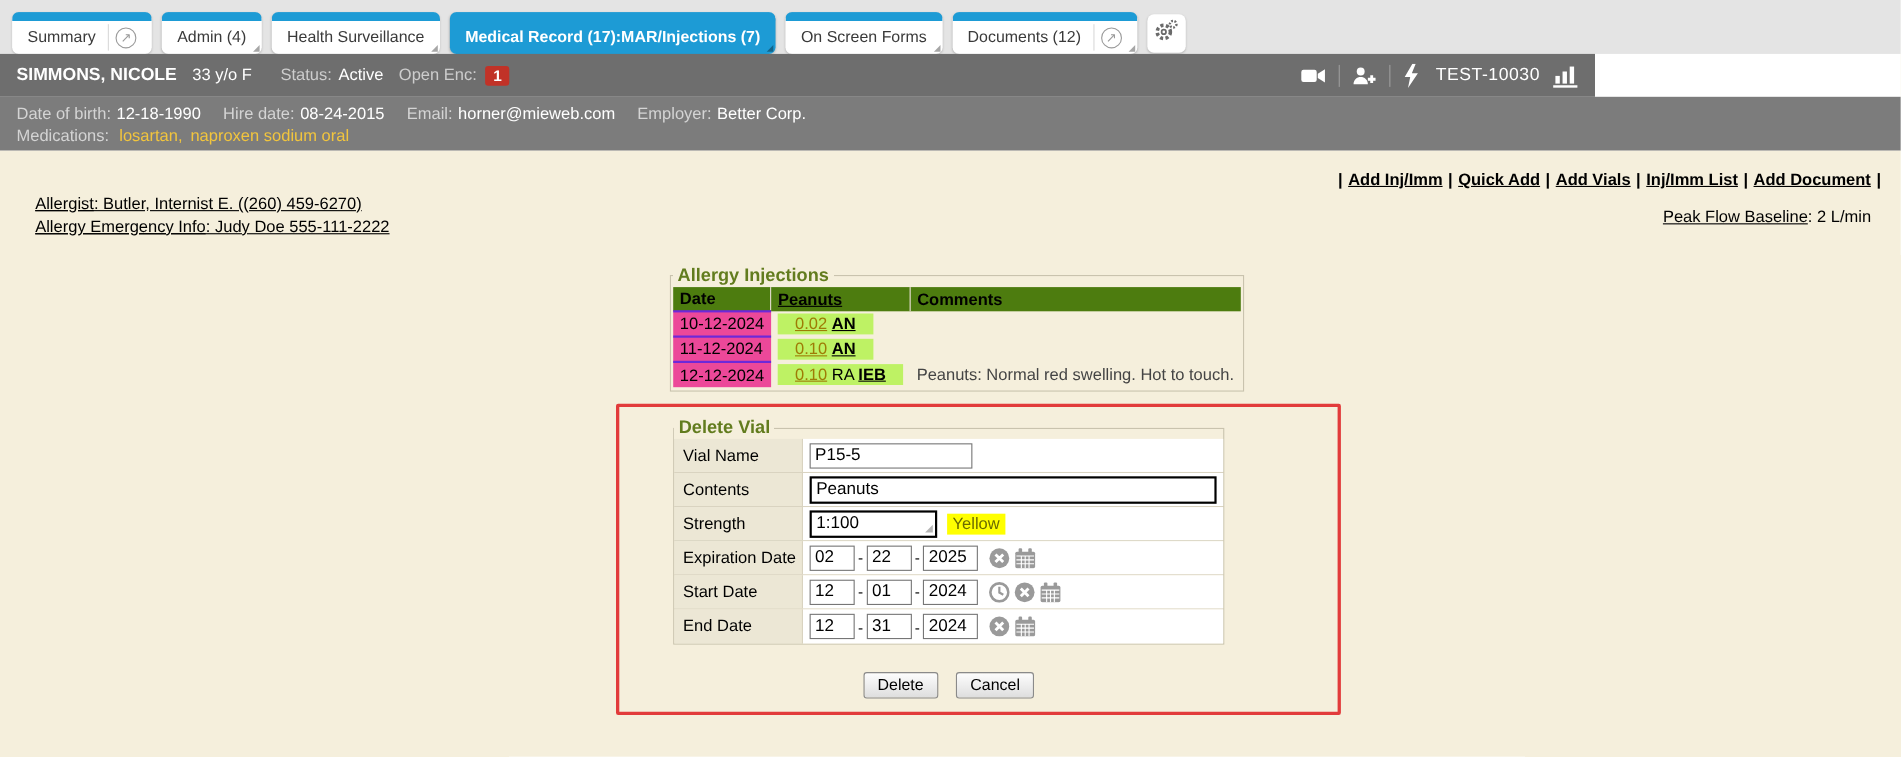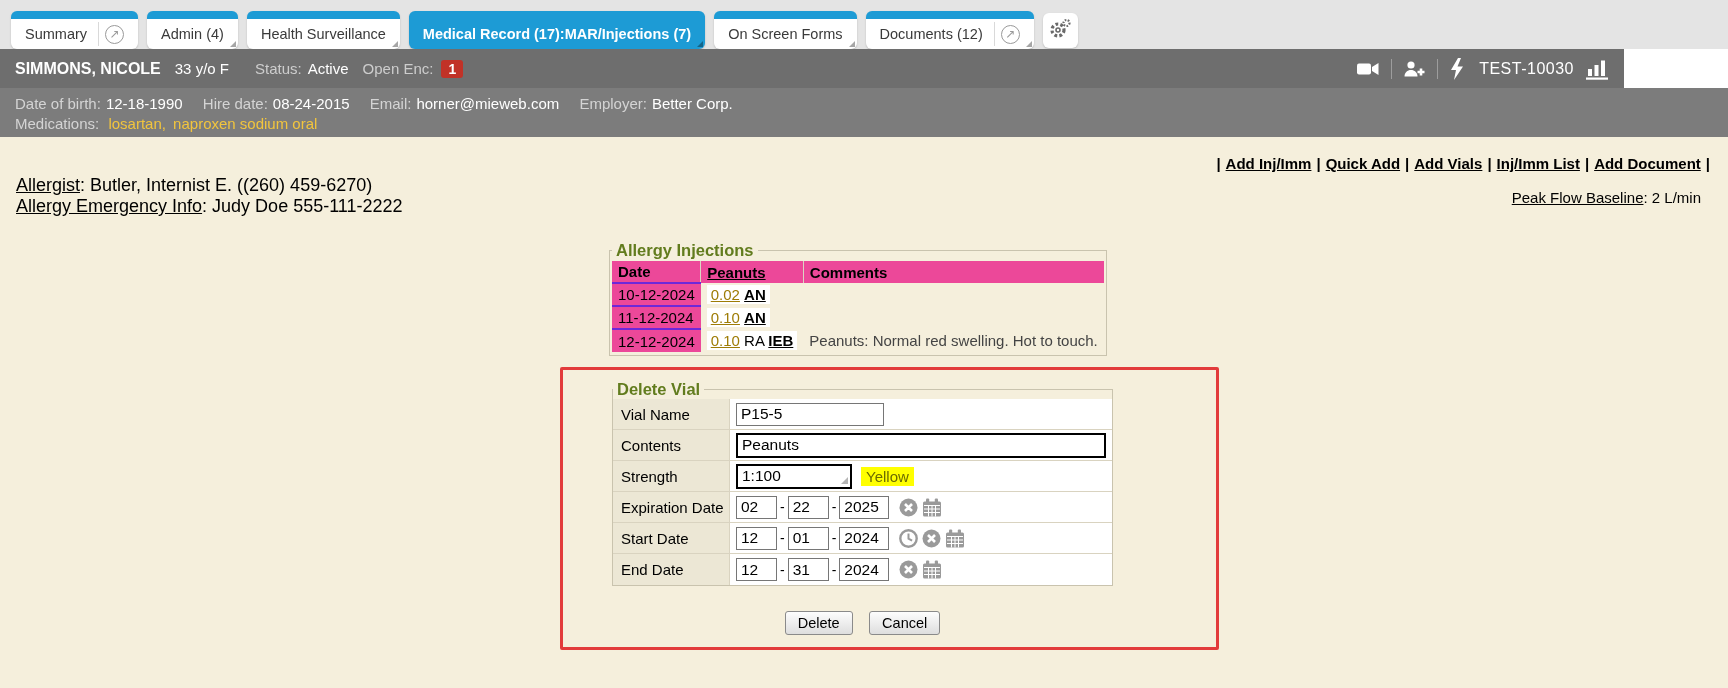--- a/index.html
+++ b/index.html
@@ -15,21 +15,21 @@
   .tab.active { background:#1d9bd5; color:#fff; font-weight:bold; }
   .tab.fold::after { content:""; position:absolute; right:2px; bottom:2px; width:0; height:0;
          border-left:6px solid transparent; border-bottom:6px solid rgba(0,0,0,0.35); }
   .tab-divider { width:1px; height:24px; background:#d9d9d9; margin:0 6px 0 11px; }
   .popout { width:19px; height:19px; border:1.5px solid #9a9a9a; border-radius:50%; color:#9a9a9a;
             display:flex; align-items:center; justify-content:center; font-size:12px; line-height:1; }
   .gear-btn { background:#fff; border-radius:6px; width:35px; height:35px; margin-top:2px;
               display:flex; align-items:center; justify-content:center; box-shadow:0 1px 2px rgba(0,0,0,0.18); cursor:pointer; }
 
   
-  .banner1 { position:absolute; top:49px; left:0; width:1624px; height:39px; background:#6e6e6e;
+  .banner1 { position:absolute; top:49px; left:0; width:1450px; height:39px; background:#6e6e6e;
              display:flex; align-items:center; padding:0 15px; color:#fff; font-size:15px; }
   .pname { font-weight:bold; font-size:16px; margin-right:14px; }
   .page-sex { margin-right:26px; }
   .blabel { color:#cdcdcd; margin-right:6px; }
   .bval { color:#fff; margin-right:14px; }
   .enc-badge { background:#c13227; color:#fff; font-weight:bold; border-radius:3px; padding:1px 7px;
                font-size:14px; margin-left:2px; cursor:pointer; }
   .spacer { flex:1; }
   .bicon { display:flex; align-items:center; cursor:pointer; }
   .vdiv { width:1px; height:20px; background:#9d9d9d; margin:0 11px; }
@@ -46,35 +46,35 @@
   
   .content { position:absolute; top:137px; left:0; width:1728px; height:551px; background:#f5efdc; }
 
   .quick-links { position:absolute; top:18px; right:13px; font-size:15px; font-weight:bold; color:#000; white-space:nowrap; }
   .quick-links a { color:#000; text-decoration:underline; cursor:pointer; }
   .ql-sep { margin:0 5px; font-weight:bold; }
 
   .peak-flow { position:absolute; top:52px; right:27px; font-size:15px; color:#000; }
   .peak-flow a { color:#000; text-decoration:underline; cursor:pointer; }
 
-  .contacts { position:absolute; left:16px; top:38px; font-size:18px; line-height:21px; color:#000; }
+  .contacts { position:absolute; left:32px; top:38px; font-size:15px; line-height:21px; color:#000;text-decoration:underline; }
   .contacts a { color:#000; text-decoration:underline; cursor:pointer; }
 
   fieldset { border:1px solid #c9c3ae; }
   legend { font-weight:bold; color:#627c1e; font-size:16.5px; padding:0 4px; }
 
   
   .inj-fieldset { position:absolute; left:609px; top:104px; width:456px; padding:0 2px 3px 2px; }
   .inj-table { width:100%; border-collapse:collapse; font-size:15px; margin-top:1px; }
-  .inj-table th { background:#ec4899; text-align:left; font-weight:bold; padding:2px 6px; white-space:nowrap; }
+  .inj-table th { background:#4d7c0f; text-align:left; font-weight:bold; padding:2px 6px; white-space:nowrap; }
   .inj-table th + th { border-left:1px solid #dbd5c2; }
   .inj-table td { padding:2px 6px 2px 6px; white-space:nowrap; vertical-align:middle; }
   .col-date { width:92px; } .col-sub { width:112px; }
   .td-date { background:#ec4899; border-top:2px solid #6d28d9; }
-  .hl { background:#ffffff; padding:1px 4px; display:inline-block; }
+  .hl { background:#bef264; padding:1px 16px; display:inline-block; }
   a.dose-link { color:#9e7c06; text-decoration:underline; cursor:pointer; }
   a.code-link { color:#000; font-weight:bold; text-decoration:underline; cursor:pointer; }
   a.sub-link { color:#000; text-decoration:underline; cursor:pointer; }
   .inj-note { color:#000; }
   .td-comment { color:#444; }
 
   
   .annotation-box { position:absolute; left:560px; top:230px; width:659px; height:283px;
                     border:3px solid #e23b3b; border-radius:2px; pointer-events:none; }
 

